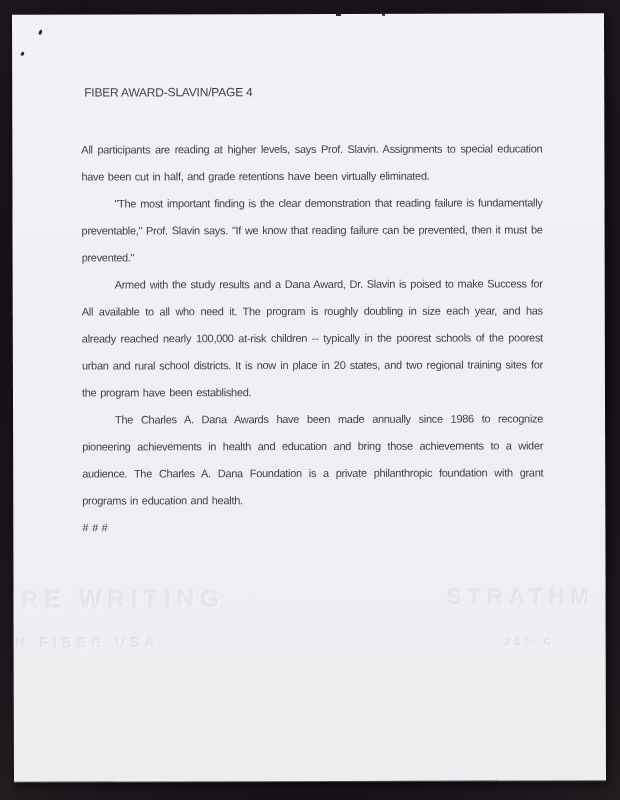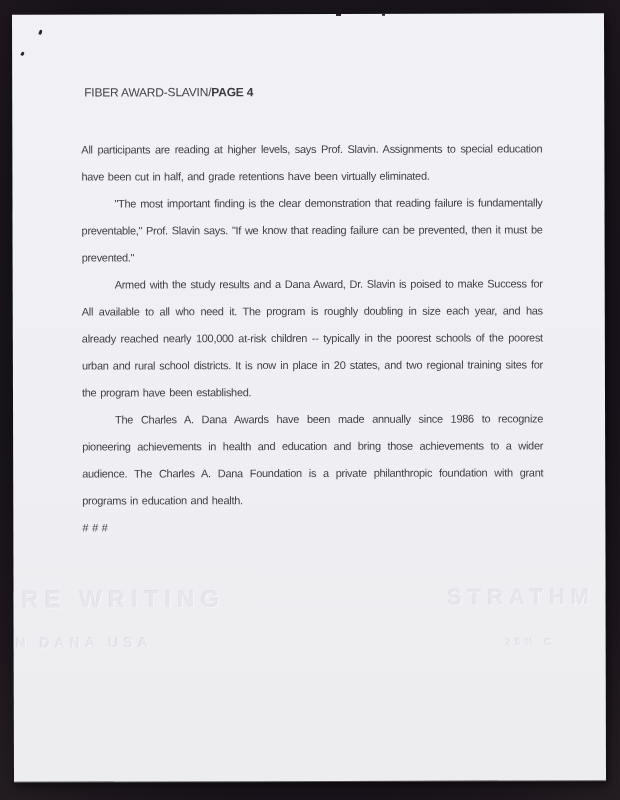--- a/index.html
+++ b/index.html
@@ -33,21 +33,21 @@
   }
   .page-header {
     position: absolute;
     left: 72px;
     top: 71px;
     font-size: 12px;
     letter-spacing: -0.2px;
     color: #45444a;
     white-space: nowrap;
   }
-  .page-header .bold { font-weight: bold; color: #3c3b41; text-align: center; }
+  .page-header .bold { font-weight: normal; color: #3c3b41; text-align: center; }
   .body-text {
     position: absolute;
     left: 69px;
     top: 122px;
     width: 461px;
     color: #413f45;
   }
   .body-text p {
     margin: 0;
     font-size: 11px;
@@ -101,21 +101,21 @@
     <div class="body-text">
       <p>All participants are reading at higher levels, says Prof. Slavin.  Assignments to special education have been cut in half, and grade retentions have been virtually eliminated.</p>
       <p class="indented">"The most important finding is the clear demonstration that reading failure is fundamentally preventable," Prof. Slavin says.  "If we know that reading failure can be prevented, then it must be prevented."</p>
       <p class="indented">Armed with the study results and a Dana Award, Dr. Slavin is poised to make Success for All available to all who need it.  The program is roughly doubling in size each year, and has already reached nearly 100,000 at-risk children -- typically in the poorest schools of the poorest urban and rural school districts.  It is now in place in 20 states, and two regional training sites for the program have been established.</p>
       <p class="indented">The Charles A. Dana Awards have been made annually since 1986 to recognize pioneering achievements in health and education and bring those achievements to a wider audience.  The Charles A. Dana Foundation is a private philanthropic foundation with grant programs in education and health.</p>
       <p class="end-mark"># # #</p>
     </div>
 
     <div class="wm wm-top-left">RE WRITING</div>
     <div class="wm wm-top-right">STRATHM</div>
-    <div class="wm wm-bottom-left">N DANA USA</div>
+    <div class="wm wm-bottom-left">N FIBER USA</div>
     <div class="wm wm-bottom-right">25% C</div>
 
     <div class="speck speck-1"></div>
     <div class="speck speck-2"></div>
     <div class="speck speck-3"></div>
     <div class="speck speck-4"></div>
 
   </div>
 </div>
 

